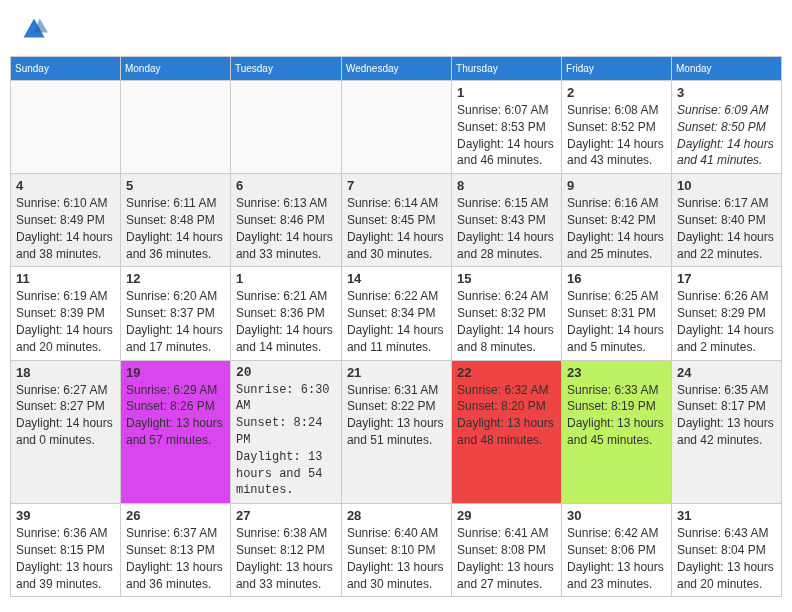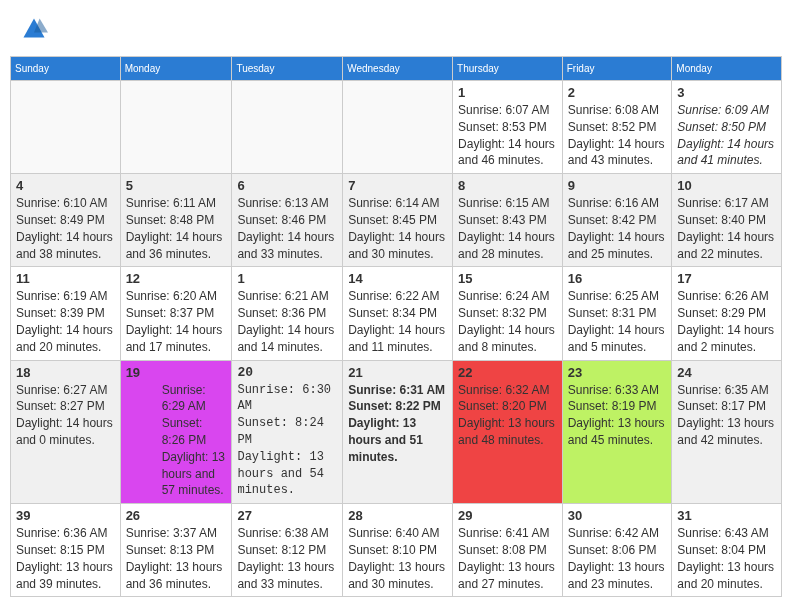--- a/index.html
+++ b/index.html
@@ -232,33 +232,33 @@
       </tr>
       <tr>
         <td style="background: rgb(240, 240, 240);">
           <div class="day-number">18</div>
           <div class="day-info" style="white-space: pre-line;">Sunrise: 6:27 AM
 Sunset: 8:27 PM
 Daylight: 14 hours and 0 minutes.</div>
         </td>
         <td style="background: #d946ef;">
           <div class="day-number">19</div>
-          <div class="day-info" style="white-space: pre-line; margin-left: 36px;">Sunrise: 6:29 AM
+          <div class="day-info" style="white-space: pre-line;">Sunrise: 6:29 AM
 Sunset: 8:26 PM
 Daylight: 13 hours and 57 minutes.</div>
         </td>
         <td style="background: rgb(240, 240, 240); font-family: Liberation Mono, monospace;">
           <div class="day-number">20</div>
           <div class="day-info" style="white-space: pre-line;">Sunrise: 6:30 AM
 Sunset: 8:24 PM
 Daylight: 13 hours and 54 minutes.</div>
         </td>
         <td style="background: rgb(240, 240, 240);">
           <div class="day-number">21</div>
-          <div class="day-info" style="white-space: pre-line; font-weight: bold;">Sunrise: 6:31 AM
+          <div class="day-info" style="white-space: pre-line;">Sunrise: 6:31 AM
 Sunset: 8:22 PM
 Daylight: 13 hours and 51 minutes.</div>
         </td>
         <td style="background: #ef4444;">
           <div class="day-number">22</div>
           <div class="day-info" style="white-space: pre-line;">Sunrise: 6:32 AM
 Sunset: 8:20 PM
 Daylight: 13 hours and 48 minutes.</div>
         </td>
         <td style="background: #bef264;">
@@ -276,21 +276,21 @@
       </tr>
       <tr>
         <td>
           <div class="day-number">39</div>
           <div class="day-info" style="white-space: pre-line;">Sunrise: 6:36 AM
 Sunset: 8:15 PM
 Daylight: 13 hours and 39 minutes.</div>
         </td>
         <td>
           <div class="day-number">26</div>
-          <div class="day-info" style="white-space: pre-line;">Sunrise: 3:37 AM
+          <div class="day-info" style="white-space: pre-line;">Sunrise: 6:37 AM
 Sunset: 8:13 PM
 Daylight: 13 hours and 36 minutes.</div>
         </td>
         <td>
           <div class="day-number">27</div>
           <div class="day-info" style="white-space: pre-line;">Sunrise: 6:38 AM
 Sunset: 8:12 PM
 Daylight: 13 hours and 33 minutes.</div>
         </td>
         <td>

